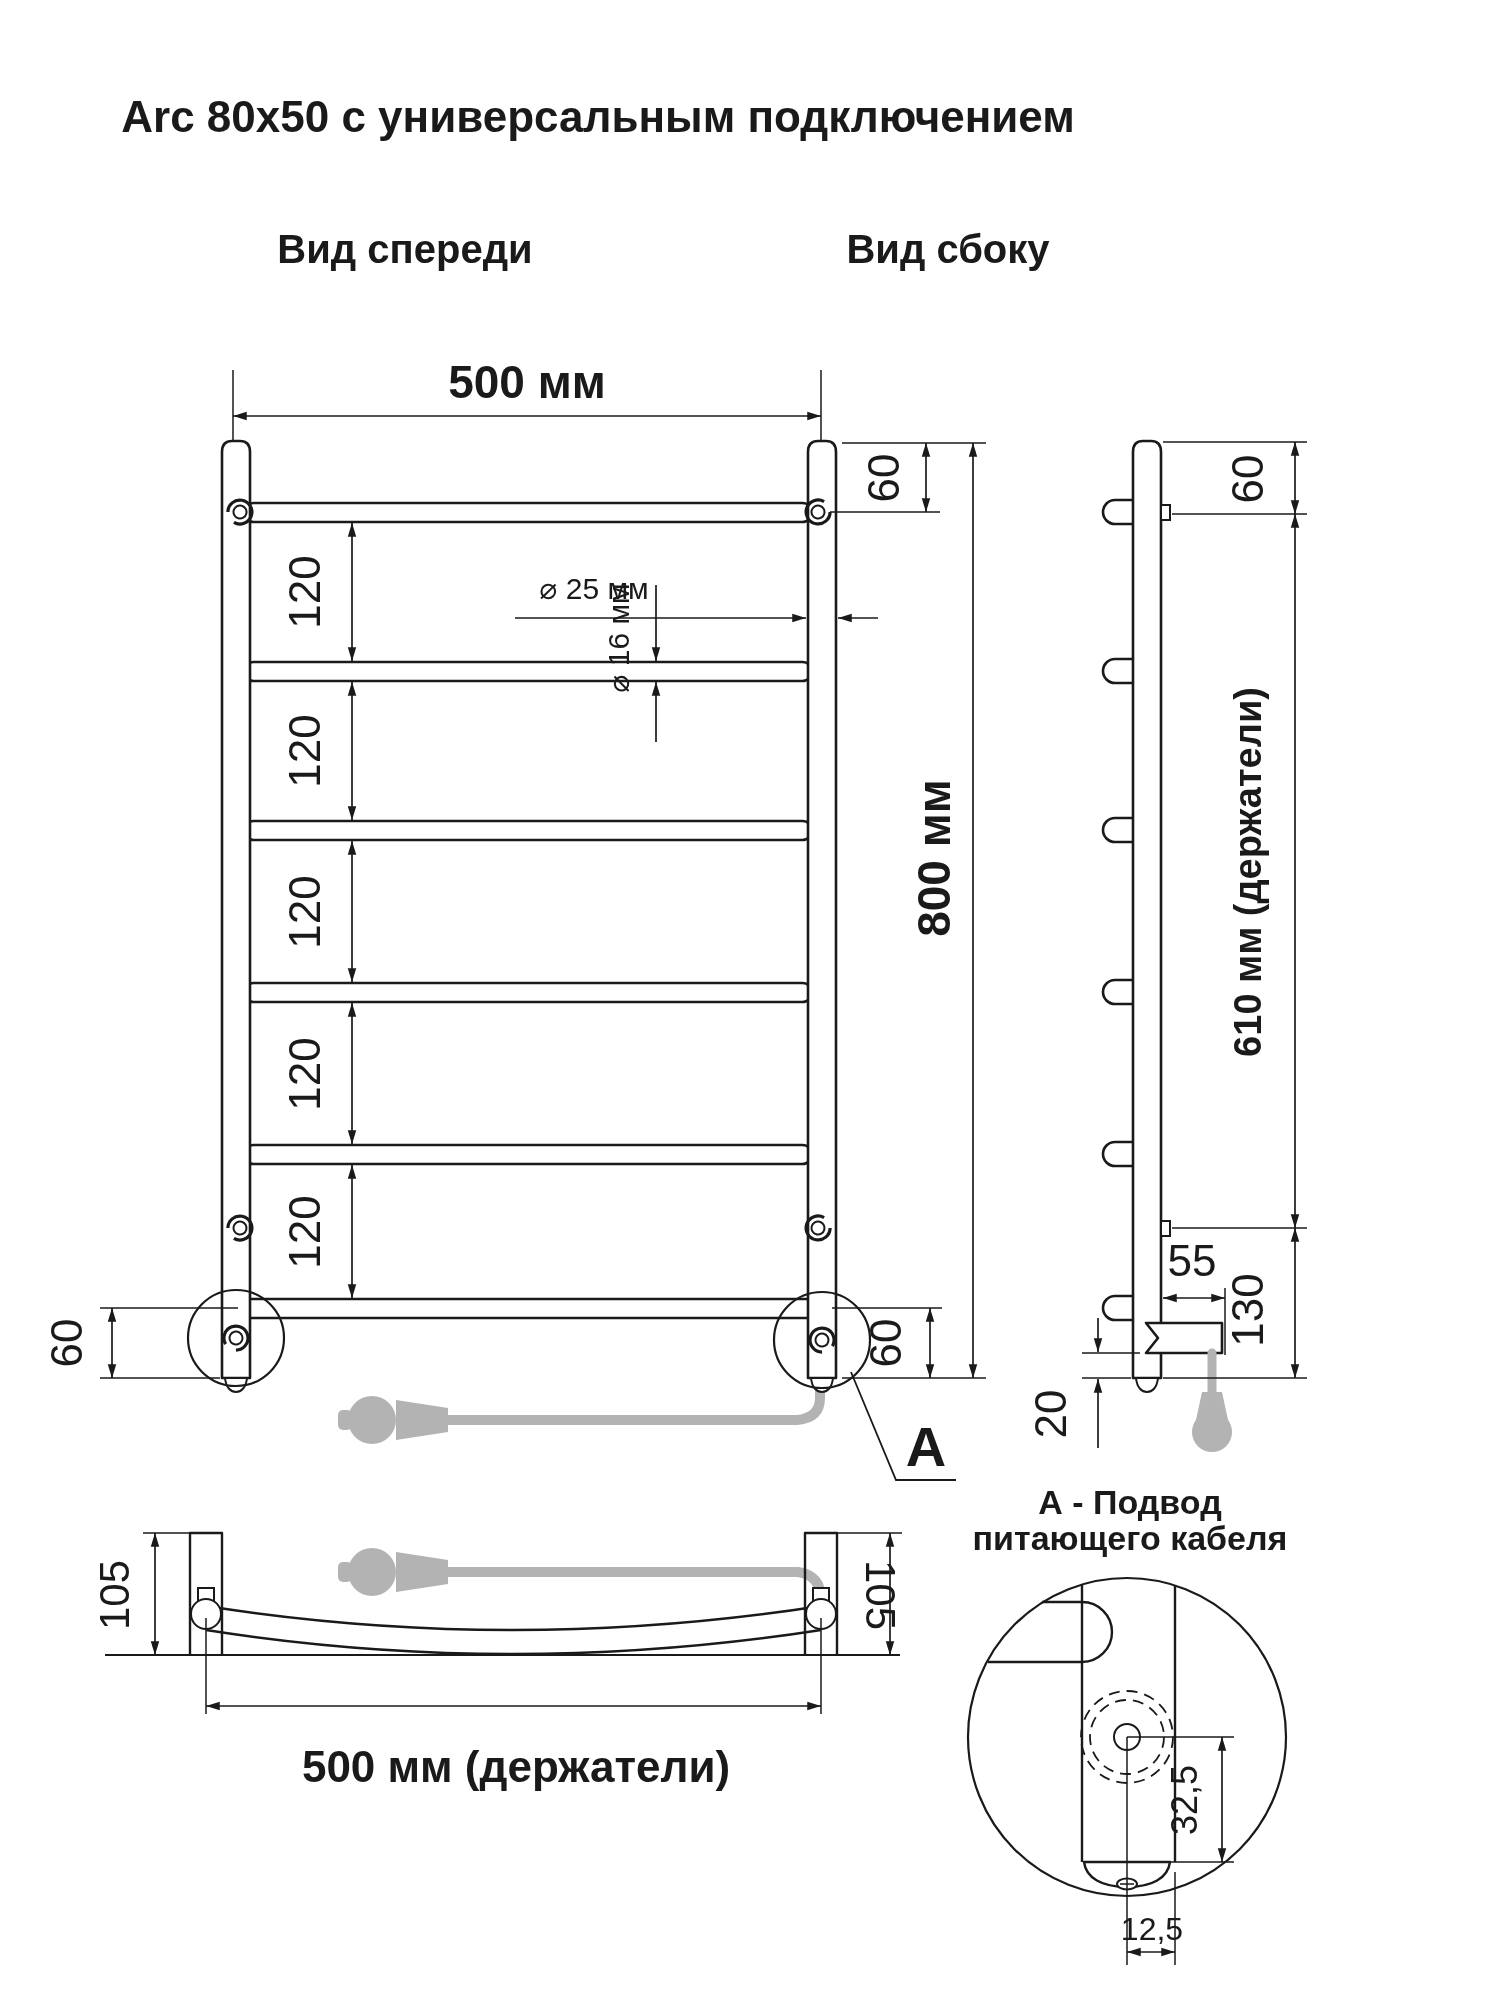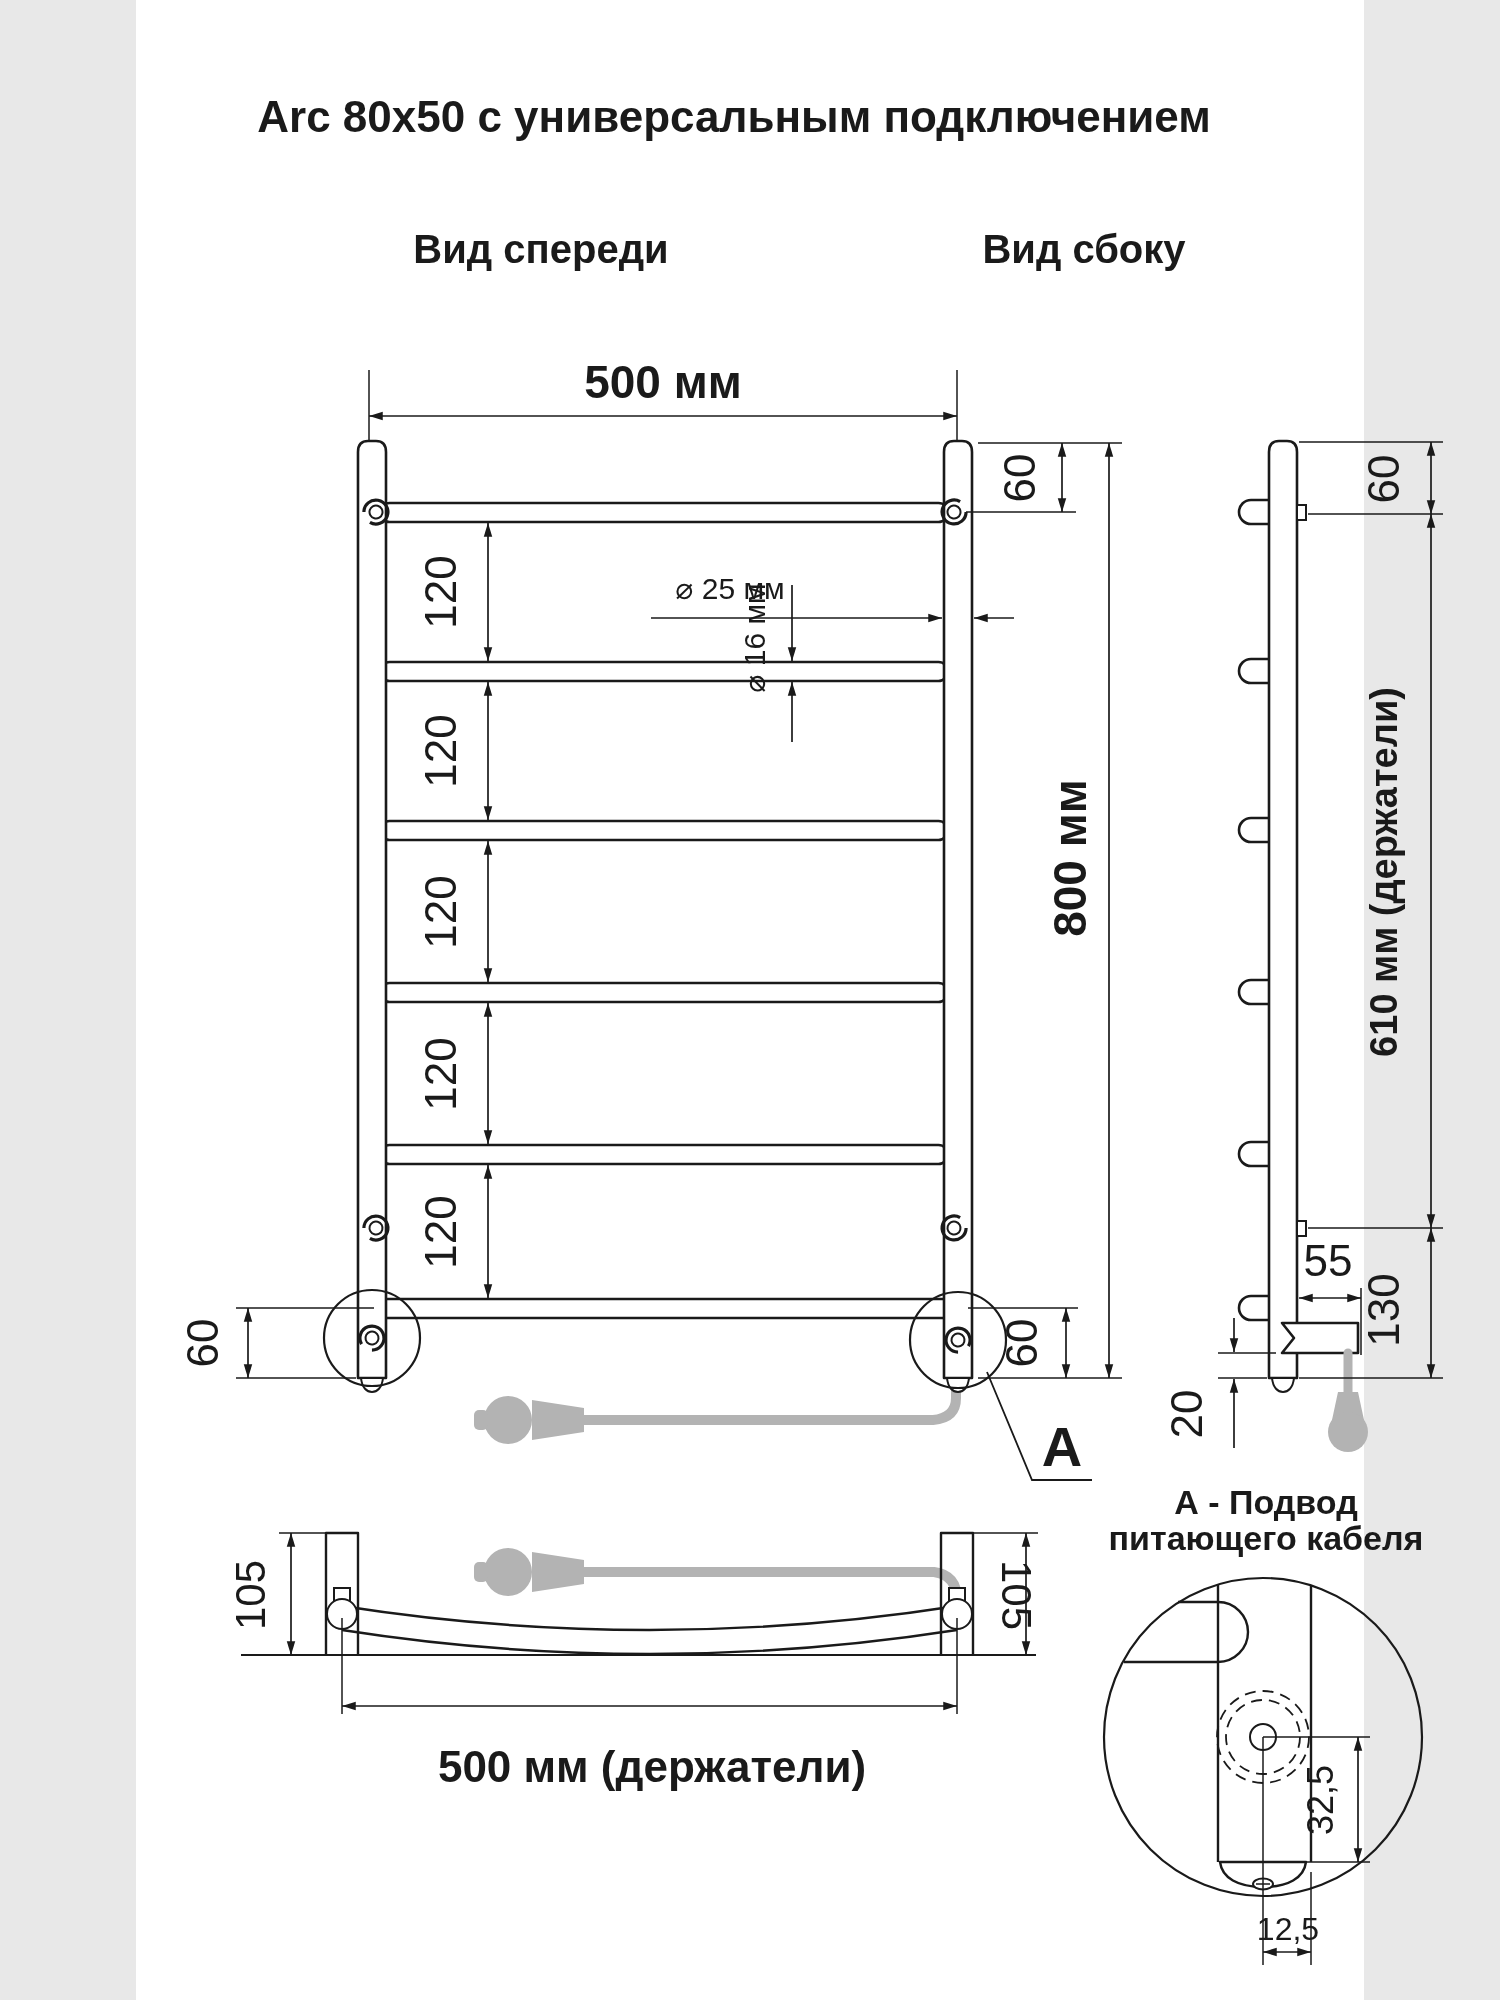--- a/index.html
+++ b/index.html
@@ -3,21 +3,21 @@
 <meta charset="utf-8">
 <style>
   :root{
     --line:#1a1a1a;
     --cable:#b3b3b3;
     --text:#1a1a1a;
     --background:#ffffff;
   }
   html,body{margin:0;padding:0;background:#e8e8e8;}
   .canvas{
-    position:relative;width:1228px;height:2000px;margin:0 auto;
+    position:relative;width:1500px;height:2000px;margin:0 auto;
     background:var(--background,#fff);
     font-family:"Liberation Sans","DejaVu Sans",sans-serif;
   }
   svg{position:absolute;left:0;top:0;}
   
   .ol{stroke:var(--line);stroke-width:2.6;fill:#fff;stroke-linejoin:round;}
   .oln{stroke:var(--line);stroke-width:2.2;fill:none;stroke-linejoin:round;}
   .olt{stroke:var(--line);stroke-width:2;fill:#fff;}
   
   .de{stroke:var(--line);stroke-width:1.5;fill:none;}

